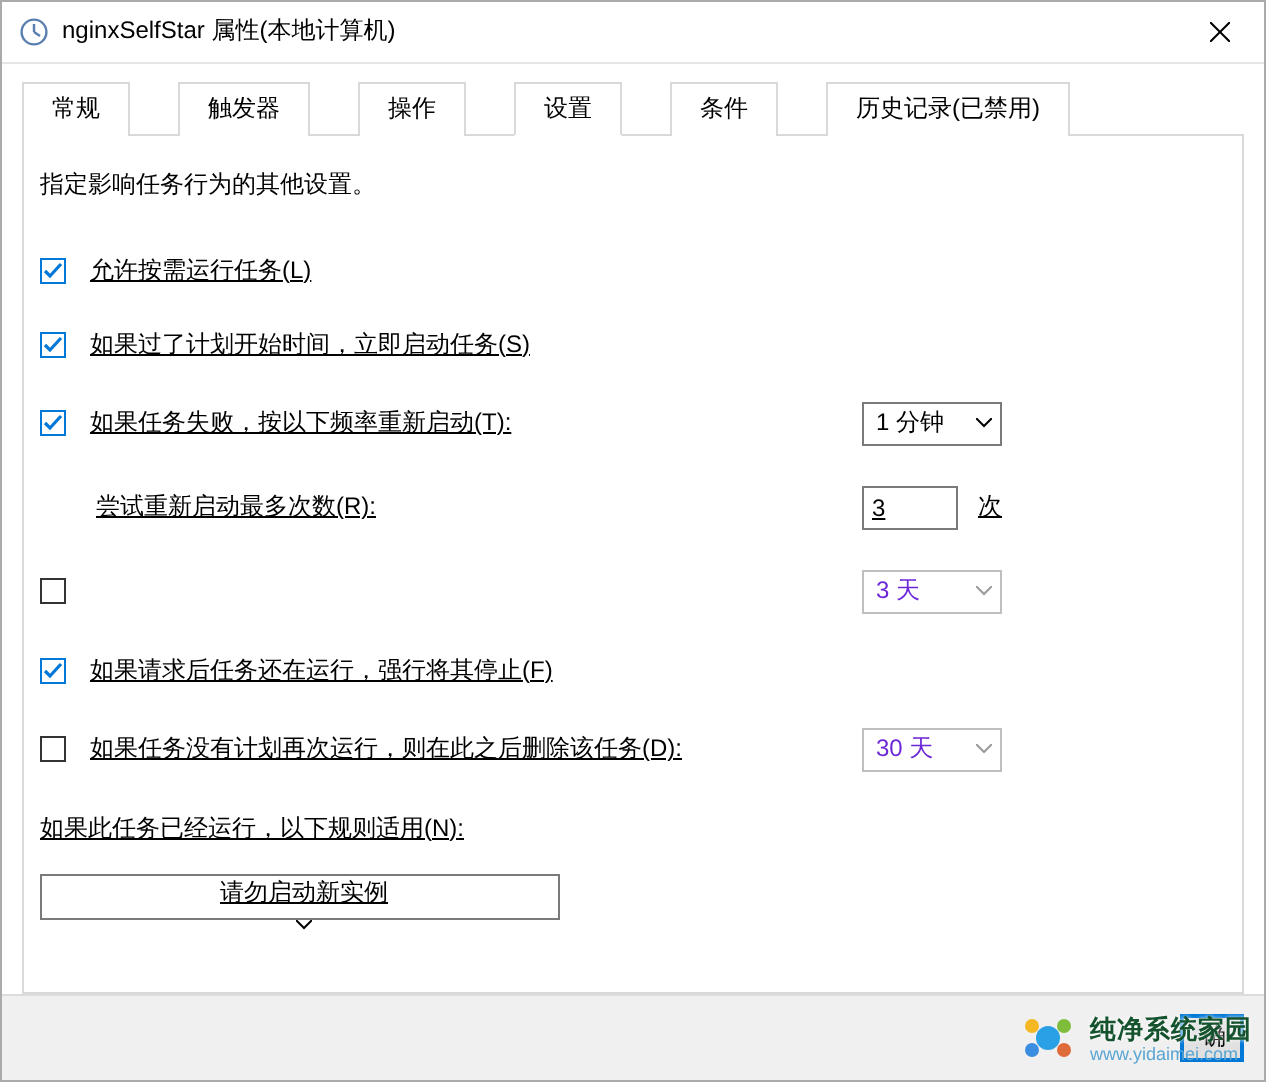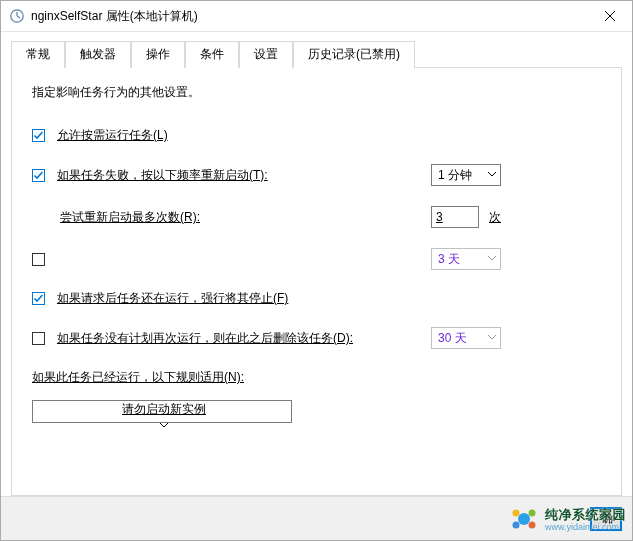--- a/index.html
+++ b/index.html
@@ -56,20 +56,21 @@
     padding: 8px 10px 0 10px;
     display: flex;
     flex-direction: column;
     position: relative;
     box-sizing: border-box;
   }
   .tabs {
     display: flex;
     position: relative;
     z-index: 2;
+    gap: 24px;
   }
   .tab {
     padding: 4px 14px 4px 14px;
     border: 1px solid #d9d9d9;
     border-bottom: none;
     background: #fff;
     margin-right: 0;
     cursor: pointer;
     position: relative;
     top: 1px;
@@ -77,21 +78,21 @@
   }
   .tab.active {
     background: #fff;
     border-bottom: 1px solid #fff;
     top: 1px;
   }
   .tab.inactive { background: #fff; }
   .tab-panel {
     border: 1px solid #d9d9d9;
     flex: 1;
-    padding: 16px 20px 16px 20px;
+    padding: 16px 20px 16px 8px;
     position: relative;
     box-sizing: border-box;
   }
   .desc {
     margin-bottom: 26px;
     font-size: 12px;
   }
   .row {
     display: flex;
     align-items: center;
@@ -239,37 +240,45 @@
           <line x1="10" y1="0" x2="0" y2="10" stroke="currentColor" stroke-width="1"></line>
         </svg>
     </div>
   </div>
 
   <div class="inner">
     <div class="tabs">
       <div class="tab inactive">常规</div>
       <div class="tab inactive">触发器</div>
       <div class="tab inactive">操作</div>
+      <div class="tab active">设置</div>
       <div class="tab inactive">条件</div>
-      <div class="tab active">设置</div>
       <div class="tab inactive">历史记录(已禁用)</div>
     </div>
 
     <div class="tab-panel">
       <div class="desc">指定影响任务行为的其他设置。</div>
 
       <div class="row">
         <span class="chk checked">
           <svg width="11" height="11" viewBox="0 0 11 11">
               <polyline points="1.5,5.5 4,8 9.5,2" fill="none" stroke="#0078d7" stroke-width="1.6"></polyline>
             </svg>
         </span>
         <span class="chk-label">允许按需运行任务(L)</span>
       </div>
 
+      <div class="row">
+        <span class="chk checked">
+          <svg width="11" height="11" viewBox="0 0 11 11">
+              <polyline points="1.5,5.5 4,8 9.5,2" fill="none" stroke="#0078d7" stroke-width="1.6"></polyline>
+            </svg>
+        </span>
+        <span class="chk-label">如果过了计划开始时间，立即启动任务(S)</span>
+      </div>
 
       <div class="row">
         <span class="chk checked">
           <svg width="11" height="11" viewBox="0 0 11 11">
               <polyline points="1.5,5.5 4,8 9.5,2" fill="none" stroke="#0078d7" stroke-width="1.6"></polyline>
             </svg>
         </span>
         <span class="chk-label">如果任务失败，按以下频率重新启动(T):</span>
         <span class="right-ctrl">
           <span class="select">

